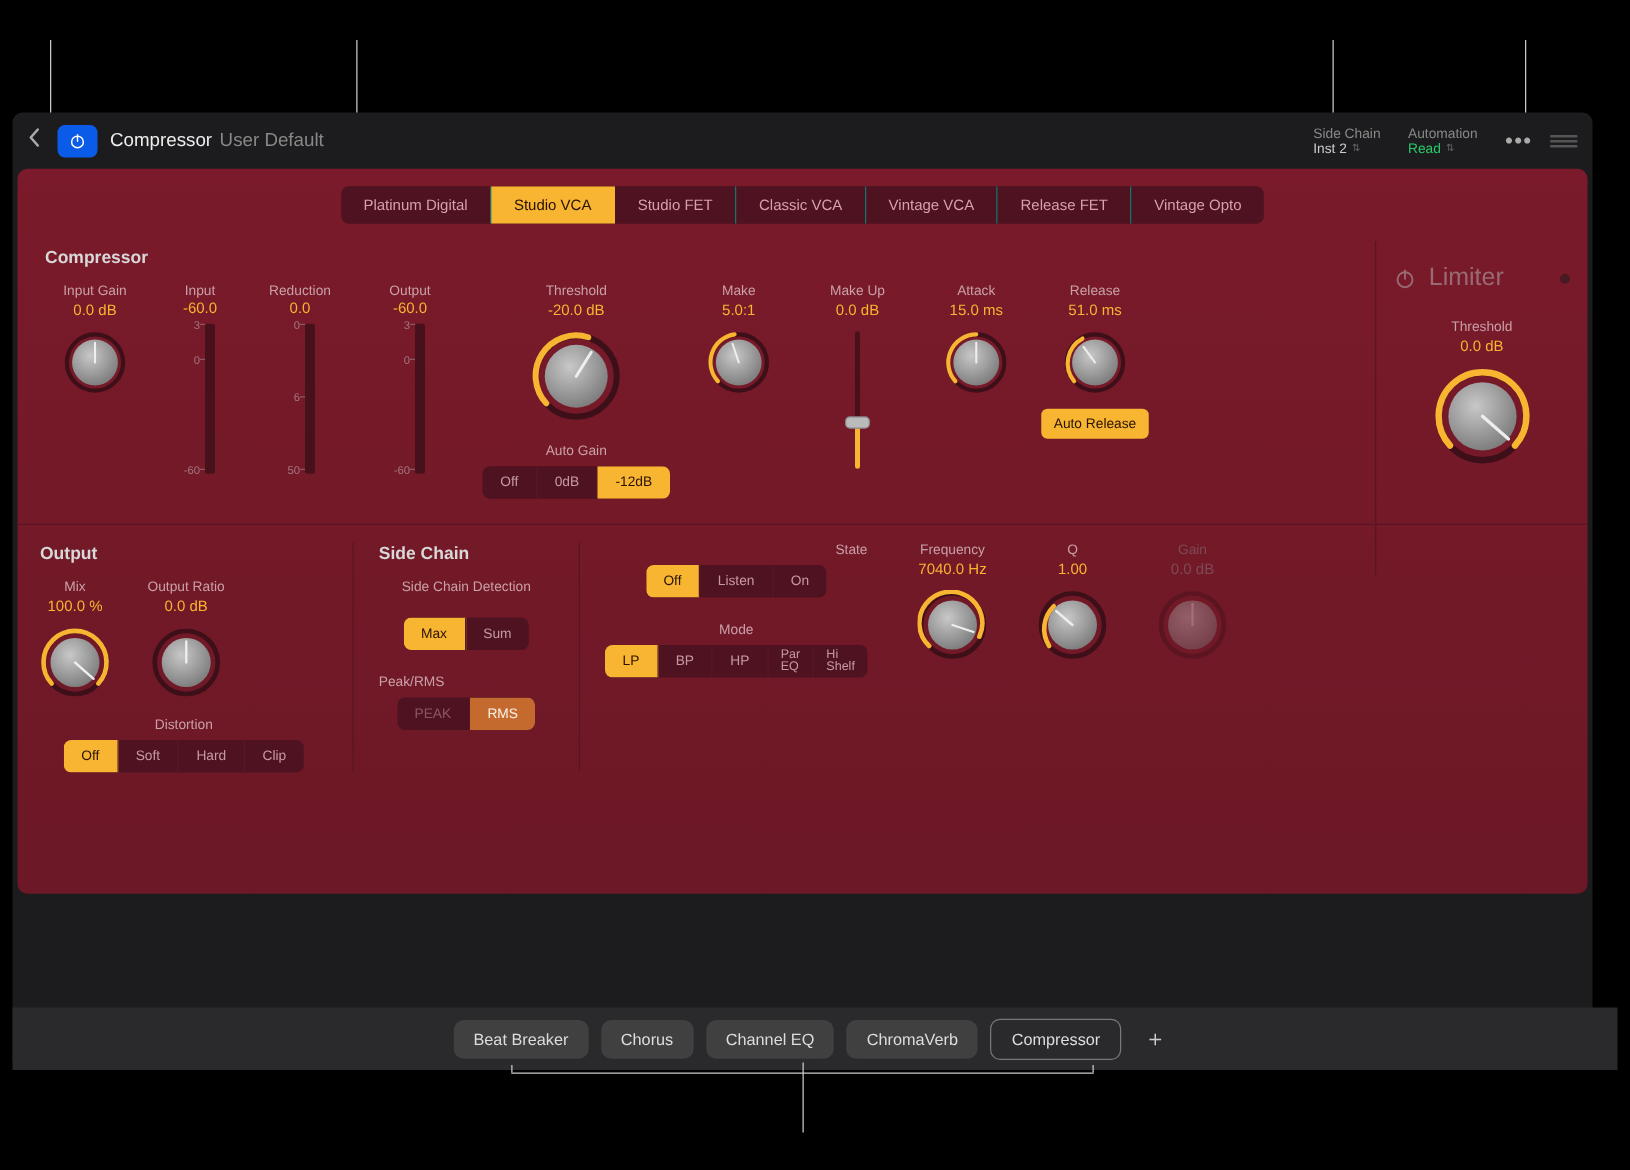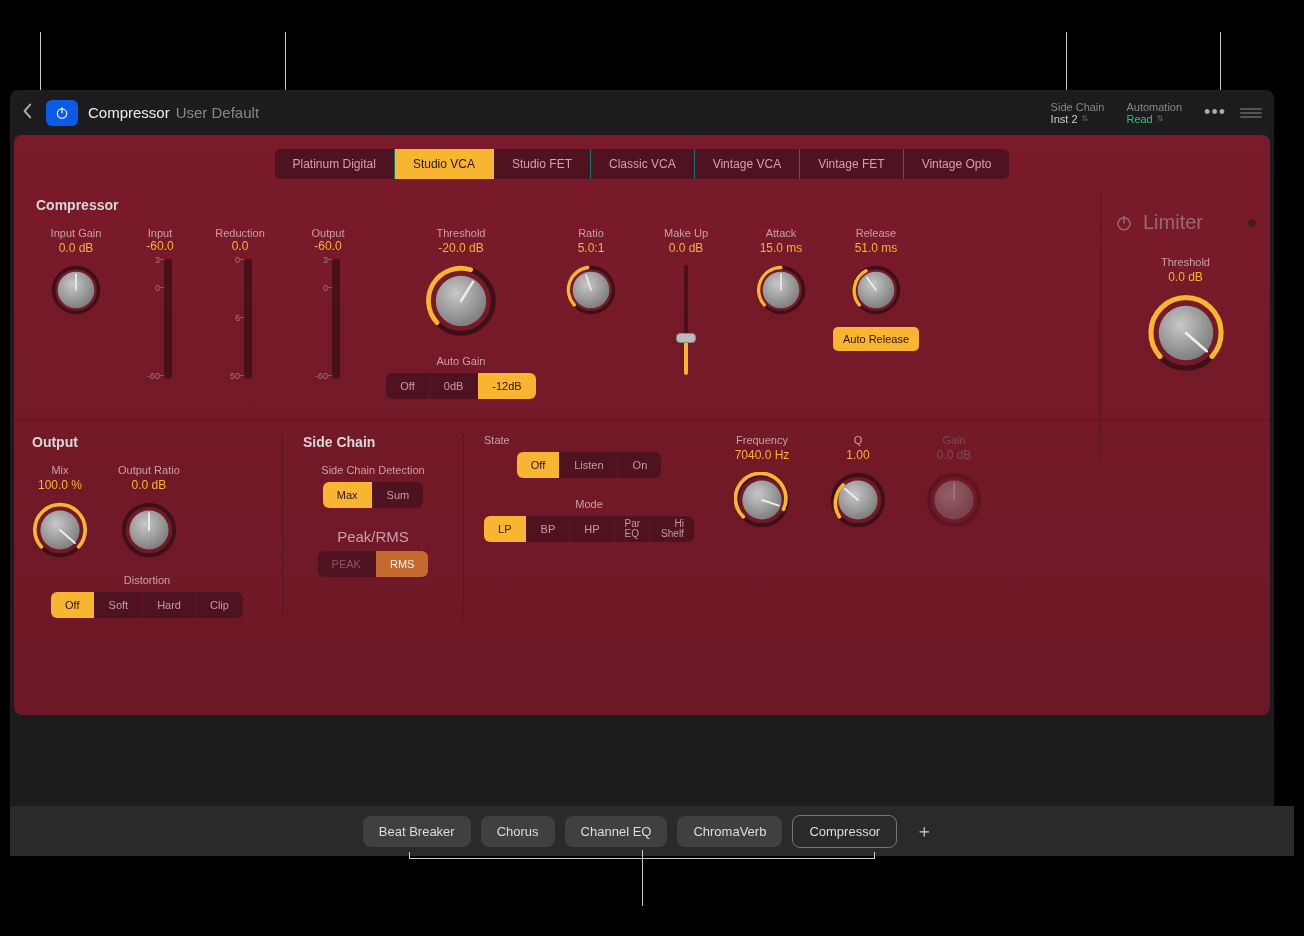--- a/index.html
+++ b/index.html
@@ -50,21 +50,21 @@
 .meter-ticks div { position:absolute; right:2px; }
 .tick-line { position:absolute; left:18px; width:4px; height:1px; background:#8a5a64; }
 
 .slider-vert { width:20px; height:110px; margin:4px auto 0; position:relative; }
 .slider-track { position:absolute; left:8px; top:0; width:4px; height:100%; background:#47111c; border-radius:2px; }
 .slider-fill { position:absolute; left:8px; width:4px; background:#f7b531; border-radius:2px; }
 .slider-thumb { position:absolute; left:0; width:20px; height:10px; background:#bbb; border-radius:4px; border:1px solid #888; }
 
 .seg { display:flex; background:#4e1220; border-radius:6px; overflow:hidden; width:fit-content; margin:0 auto; }
 .seg div { padding:7px 14px; font-size:11px; color:#c79aa3; cursor:pointer; border-right:1px solid #5b1626; }
-.seg div:last-child { border-right:none;text-align:right; }
+.seg div:last-child { border-right:none; }
 .seg div.active { background:#f7b531; color:#2a1205; }
 .seg div.active-orange { background:#c46a2f; color:#fdf2e8; }
 
 .chip { background:#f7b531; color:#2a1205; font-size:11px; padding:6px 10px; border-radius:5px; cursor:pointer; width:fit-content; margin:12px auto 0; }
 
 .divider-v { width:1px; background:#5a1524; }
 
 .row2 { display:flex; padding:14px 18px 20px; border-top:1px solid #5a1524; }
 .section { padding-right:20px; }
 .sec-title { color:#d8d8d8; font-size:14px; font-weight:600; margin-bottom:14px; }
@@ -145,21 +145,21 @@
 
   <div class="plugin-body">
 
     <div class="tabs">
       <div class="tabbar" id="model-tabs">
           <div class="tab">Platinum Digital</div>
           <div class="tab active">Studio VCA</div>
           <div class="tab">Studio FET</div>
           <div class="tab">Classic VCA</div>
           <div class="tab">Vintage VCA</div>
-          <div class="tab">Vintage FET</div>
+          <div class="tab">Release FET</div>
           <div class="tab">Vintage Opto</div>
         </div>
     </div>
 
     <div style="padding:0 22px 0 22px; display:flex;">
       <div class="col-title">Compressor</div>
     </div>
 
     <div class="row1">
 
@@ -236,21 +236,21 @@
         </div>
         <div class="pname" style="margin-top:18px">Auto Gain</div>
         <div class="seg" id="autogain-seg" style="margin-top:6px">
             <div>Off</div>
             <div>0dB</div>
             <div class="active">-12dB</div>
           </div>
       </div>
 
       <div class="param" style="width:90px">
-        <div class="pname">Ratio</div>
+        <div class="pname">Make</div>
         <div class="pval">5.0:1</div>
         <div class="knob">
           <svg viewBox="0 0 60 60">
               <circle class="knob-ring" cx="30" cy="30" r="27"></circle>
               <path class="knob-arc" d="M 10 48 A 27 27 0 0 1 26 3"></path>
               <circle class="knob-face" cx="30" cy="30" r="22"></circle>
               <line class="knob-ptr" x1="30" y1="30" x2="24" y2="12"></line>
             </svg>
         </div>
       </div>
@@ -353,37 +353,37 @@
             <div>Hard</div>
             <div>Clip</div>
           </div>
       </div>
 
       <div class="divider-v"></div>
 
       <div class="section" style="width:180px;padding-left:20px">
         <div class="sec-title">Side Chain</div>
         <div class="pname" style="text-align:center;color:#c9a0a8;font-size:11px">Side Chain Detection</div>
-        <div class="seg" id="detection-seg" style="margin-top:6px">
+        <div class="seg" id="detection-seg" style="margin-top:18px">
             <div class="active">Max</div>
             <div>Sum</div>
           </div>
-        <div class="pname" style="text-align:center;margin-top:20px;color:#c9a0a8;font-size:15px">Peak/RMS</div>
+        <div class="pname" style="text-align:left;margin-top:20px;color:#c9a0a8;font-size:11px">Peak/RMS</div>
         <div class="seg" id="peakrms-seg" style="margin-top:6px">
             <div style="opacity: 0.5;">PEAK</div>
             <div class="active-orange" style="opacity: 1;">RMS</div>
           </div>
       </div>
 
       <div class="divider-v"></div>
 
       <div class="section" style="flex:1;padding-left:20px">
         <div style="display:flex;gap:40px">
           <div style="width:210px">
-            <div class="pname" style="text-align:left;color:#c9a0a8;font-size:11px">State</div>
+            <div class="pname" style="text-align:right;color:#c9a0a8;font-size:11px">State</div>
             <div class="seg" id="state-seg" style="margin-top:6px">
                 <div class="active">Off</div>
                 <div>Listen</div>
                 <div>On</div>
               </div>
             <div class="pname" style="text-align:center;margin-top:20px;color:#c9a0a8;font-size:11px">Mode</div>
             <div class="seg" id="mode-seg" style="margin-top:6px">
                 <div class="active">LP</div>
                 <div>BP</div>
                 <div>HP</div>

